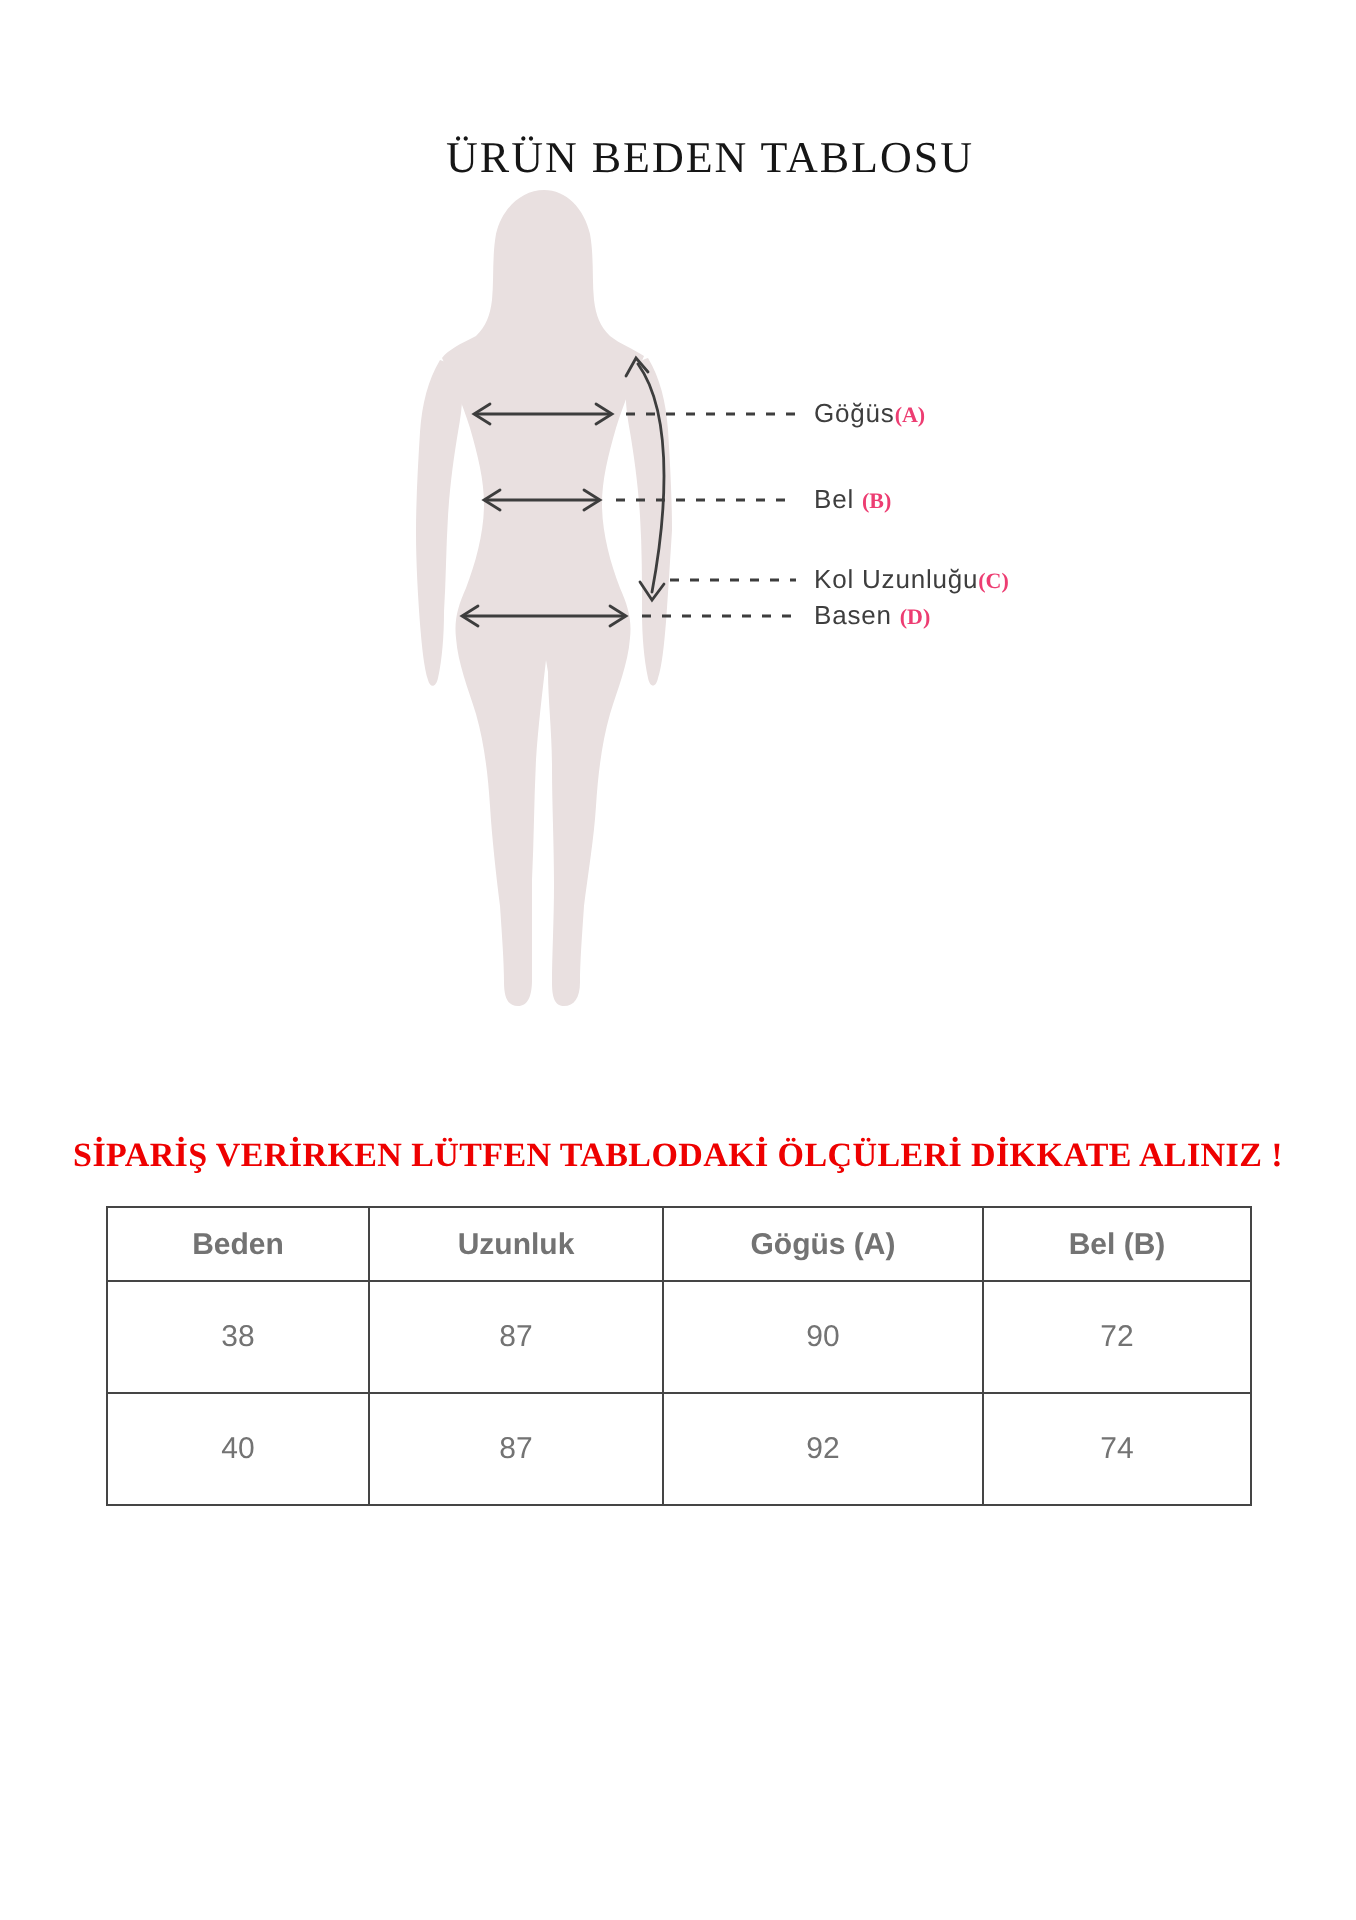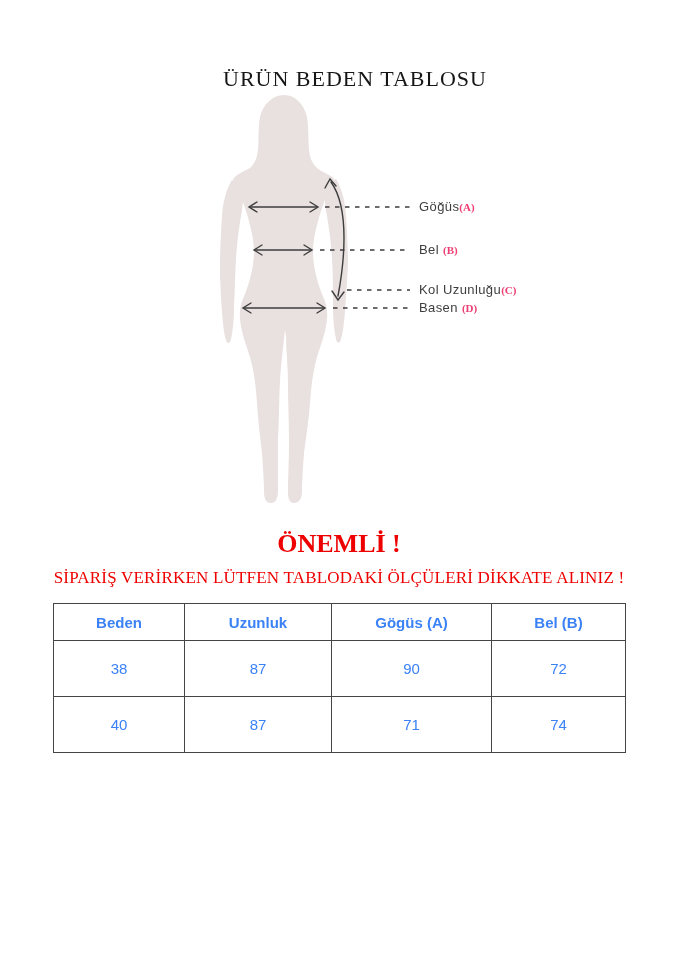--- a/index.html
+++ b/index.html
@@ -3,43 +3,43 @@
 <meta charset="utf-8">
 <style>
   html,body{margin:0;padding:0;background:#ffffff;}
   .page{position:relative;width:678px;height:960px;background:#ffffff;
         font-family:"Liberation Sans",sans-serif;overflow:hidden;}
 
   .title{position:absolute;top:50px;left:0;width:100%;margin:16px;text-align:center;
          font-family:"Liberation Serif",serif;font-weight:400;font-size:22px;
          letter-spacing:1px;color:#161616;}
 
-  .diagram{position:absolute;top:0;left:12px;width:656px;height:525px;}
+  .diagram{position:absolute;top:0;left:0;width:656px;height:525px;}
   .diagram svg{position:absolute;top:0;left:0;display:block;}
 
   .sil{fill:var(--silhouette-fill,#e9e0e0);stroke:none;}
   .ln{stroke:var(--line-gray,#3d3d3d);stroke-width:1.4;fill:none;stroke-linecap:round;stroke-linejoin:miter;}
   .dash{stroke:var(--line-gray,#3d3d3d);stroke-width:1.5;stroke-dasharray:4.5 5.5;fill:none;}
 
   .mlabel{position:absolute;left:407px;height:18px;line-height:18px;white-space:nowrap;
           font-size:13px;letter-spacing:.4px;color:#3e3e3e;}
   .mcode{font-family:"Liberation Serif",serif;font-weight:700;font-size:11px;
          color:var(--code-pink,#ed3d72);letter-spacing:0;}
 
   .important{position:absolute;top:529px;left:0;width:100%;margin:0;text-align:center;
              font-family:"Liberation Serif",serif;font-weight:700;font-size:26px;
              color:var(--warning-red,#ee0000);}
   .warning{position:absolute;top:568px;left:0;width:100%;margin:0;text-align:center;
-           font-family:"Liberation Serif",serif;font-weight:400;font-size:17px;
+           font-family:"Liberation Serif",serif;font-weight:700;font-size:17px;
            letter-spacing:.2px;color:var(--warning-red,#ee0000);}
 
   table.sizes{position:absolute;top:603px;left:53px;width:572px;height:150px;
               border-collapse:collapse;table-layout:fixed;}
   table.sizes th,table.sizes td{border:1px solid #454545;text-align:center;
-              vertical-align:middle;color:#3b82f6;padding:0;}
+              vertical-align:middle;color:#737373;padding:0;}
   table.sizes th{height:36px;font-size:15px;font-weight:700;}
   table.sizes td{height:38px;font-size:15px;font-weight:400;}
 </style>
 </head>
 <body>
 
 <div class="page">
 
   <h1 class="title">ÜRÜN BEDEN TABLOSU</h1>
 
@@ -147,21 +147,20 @@
       <span>Bel </span><span class="mcode">(B)</span>
     </div>
     <div class="mlabel" style="top:281px">
       <span>Kol Uzunluğu</span><span class="mcode">(C)</span>
     </div>
     <div class="mlabel" style="top:299px">
       <span>Basen </span><span class="mcode">(D)</span>
     </div>
   </div>
 
-  <h2 class="important">ÖNEMLİ !</h2>
   <p class="warning">SİPARİŞ VERİRKEN LÜTFEN TABLODAKİ ÖLÇÜLERİ DİKKATE ALINIZ !</p>
 
   <table class="sizes">
     <colgroup>
       <col style="width:131px">
         <col style="width:147px">
         <col style="width:160px">
         <col style="width:134px">
     </colgroup>
     <thead>
@@ -175,19 +174,19 @@
     <tbody>
       <tr>
         <td>38</td>
         <td>87</td>
         <td>90</td>
         <td>72</td>
       </tr>
       <tr>
         <td>40</td>
         <td>87</td>
-        <td>71</td>
+        <td>92</td>
         <td>74</td>
       </tr>
     </tbody>
   </table>
 
 </div>
 
 </body></html>

